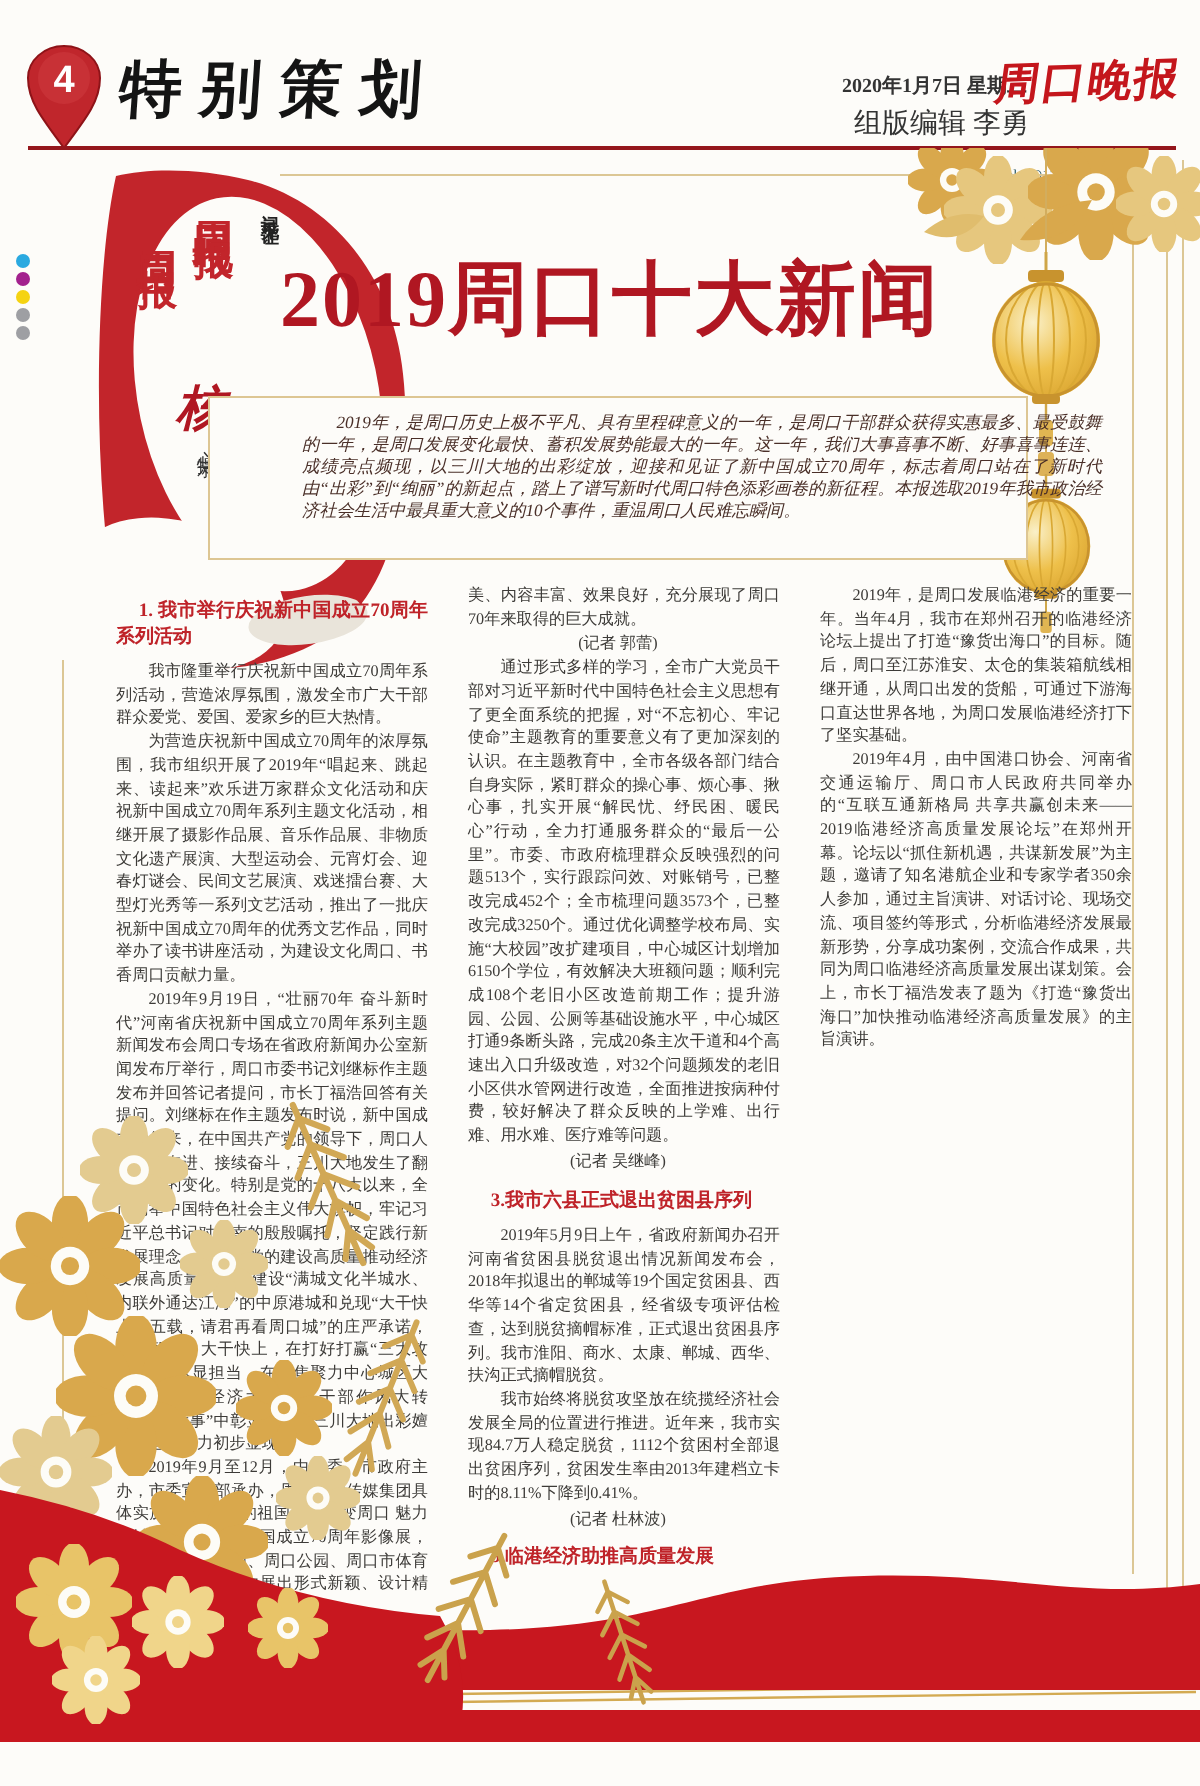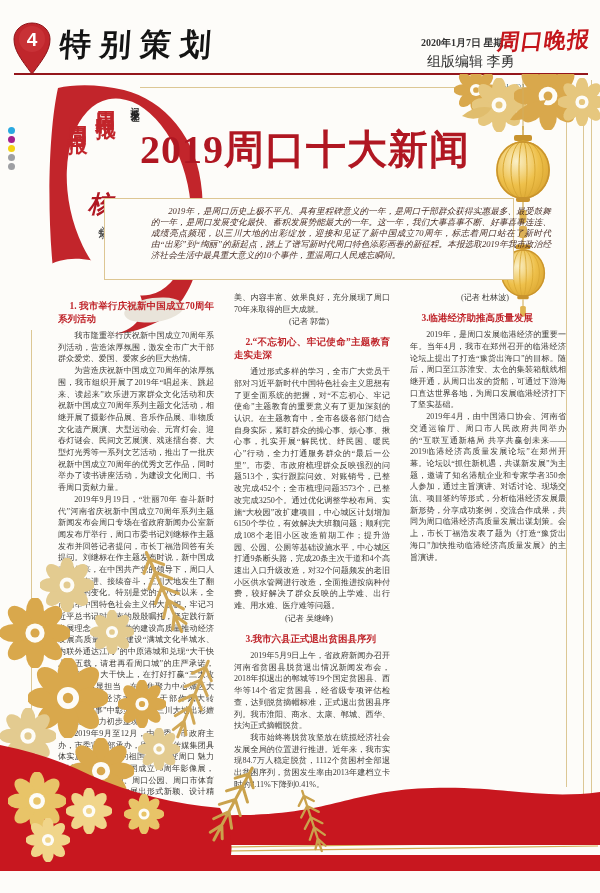--- a/index.html
+++ b/index.html
@@ -180,21 +180,20 @@
     <section class="article">
       <h2 class="article-title">1. 我市举行庆祝新中国成立70周年系列活动</h2>
       <p>我市隆重举行庆祝新中国成立70周年系列活动，营造浓厚氛围，激发全市广大干部群众爱党、爱国、爱家乡的巨大热情。</p>
       <p>为营造庆祝新中国成立70周年的浓厚氛围，我市组织开展了2019年“唱起来、跳起来、读起来”欢乐进万家群众文化活动和庆祝新中国成立70周年系列主题文化活动，相继开展了摄影作品展、音乐作品展、非物质文化遗产展演、大型运动会、元宵灯会、迎春灯谜会、民间文艺展演、戏迷擂台赛、大型灯光秀等一系列文艺活动，推出了一批庆祝新中国成立70周年的优秀文艺作品，同时举办了读书讲座活动，为建设文化周口、书香周口贡献力量。</p>
       <p>2019年9月19日，“壮丽70年 奋斗新时代”河南省庆祝新中国成立70周年系列主题新闻发布会周口专场在省政府新闻办公室新闻发布厅举行，周口市委书记刘继标作主题发布并回答记者提问，市长丁福浩回答有关提问。刘继标在作主题发布时说，新中国成立70年来，在中国共产党的领导下，周口人民砥砺奋进、接续奋斗，三川大地发生了翻天覆地的变化。特别是党的十八大以来，全市高举中国特色社会主义伟大旗帜，牢记习近平总书记对河南的殷殷嘱托，坚定践行新发展理念，坚持以党的建设高质量推动经济发展高质量，围绕建设“满城文化半城水、内联外通达江海”的中原港城和兑现“大干快上三五载，请君再看周口城”的庄严承诺，只争朝夕、大干快上，在打好打赢“三大攻坚战”中尽显担当，在聚焦聚力中心城区大变化、县域经济大发展、干部作风大转变“三件大事”中彰显作为，三川大地出彩嬗变，港城魅力初步显现。</p>
       <p>2019年9月至12月，由市委、市政府主办，市委宣传部承办，周口报业传媒集团具体实施的“我和我的祖国——嬗变周口 魅力港城”周口庆祝新中国成立70周年影像展，相继在周口植物园、周口公园、周口市体育中心举办9场。此次展出形式新颖、设计精美、内容丰富、效果良好，充分展现了周口70年来取得的巨大成就。</p>
       <p class="byline">(记者 郭蕾)</p>
     </section>
 
     <section class="article">
-      <h2 class="article-title">2.“不忘初心、牢记使命”主题教育走实走深</h2>
       <p>通过形式多样的学习，全市广大党员干部对习近平新时代中国特色社会主义思想有了更全面系统的把握，对“不忘初心、牢记使命”主题教育的重要意义有了更加深刻的认识。在主题教育中，全市各级各部门结合自身实际，紧盯群众的操心事、烦心事、揪心事，扎实开展“解民忧、纾民困、暖民心”行动，全力打通服务群众的“最后一公里”。市委、市政府梳理群众反映强烈的问题513个，实行跟踪问效、对账销号，已整改完成452个；全市梳理问题3573个，已整改完成3250个。通过优化调整学校布局、实施“大校园”改扩建项目，中心城区计划增加6150个学位，有效解决大班额问题；顺利完成108个老旧小区改造前期工作；提升游园、公园、公厕等基础设施水平，中心城区打通9条断头路，完成20条主次干道和4个高速出入口升级改造，对32个问题频发的老旧小区供水管网进行改造，全面推进按病种付费，较好解决了群众反映的上学难、出行难、用水难、医疗难等问题。</p>
       <p class="byline">(记者 吴继峰)</p>
     </section>
 
     <section class="article">
       <h2 class="article-title">3.我市六县正式退出贫困县序列</h2>
       <p>2019年5月9日上午，省政府新闻办召开河南省贫困县脱贫退出情况新闻发布会，2018年拟退出的郸城等19个国定贫困县、西华等14个省定贫困县，经省级专项评估检查，达到脱贫摘帽标准，正式退出贫困县序列。我市淮阳、商水、太康、郸城、西华、扶沟正式摘帽脱贫。</p>
       <p>我市始终将脱贫攻坚放在统揽经济社会发展全局的位置进行推进。近年来，我市实现84.7万人稳定脱贫，1112个贫困村全部退出贫困序列，贫困发生率由2013年建档立卡时的8.11%下降到0.41%。</p>
       <p class="byline">(记者 杜林波)</p>
     </section>

